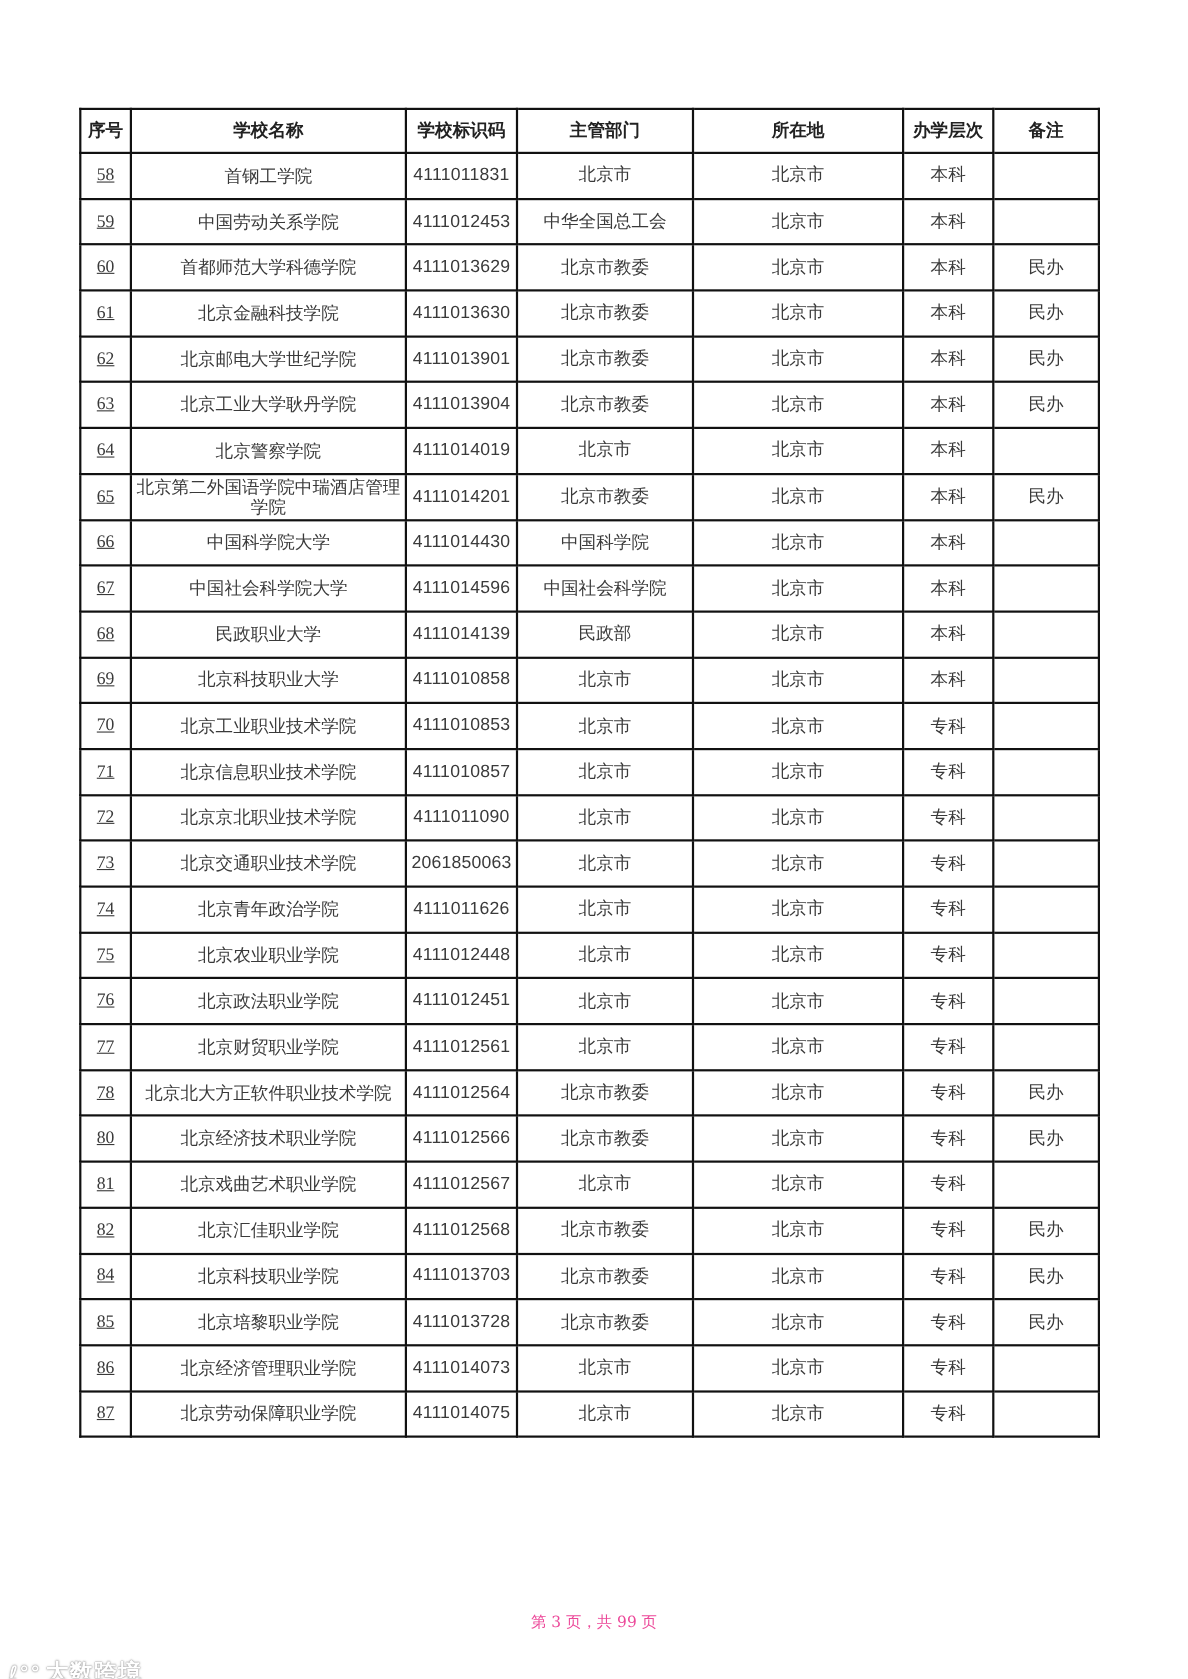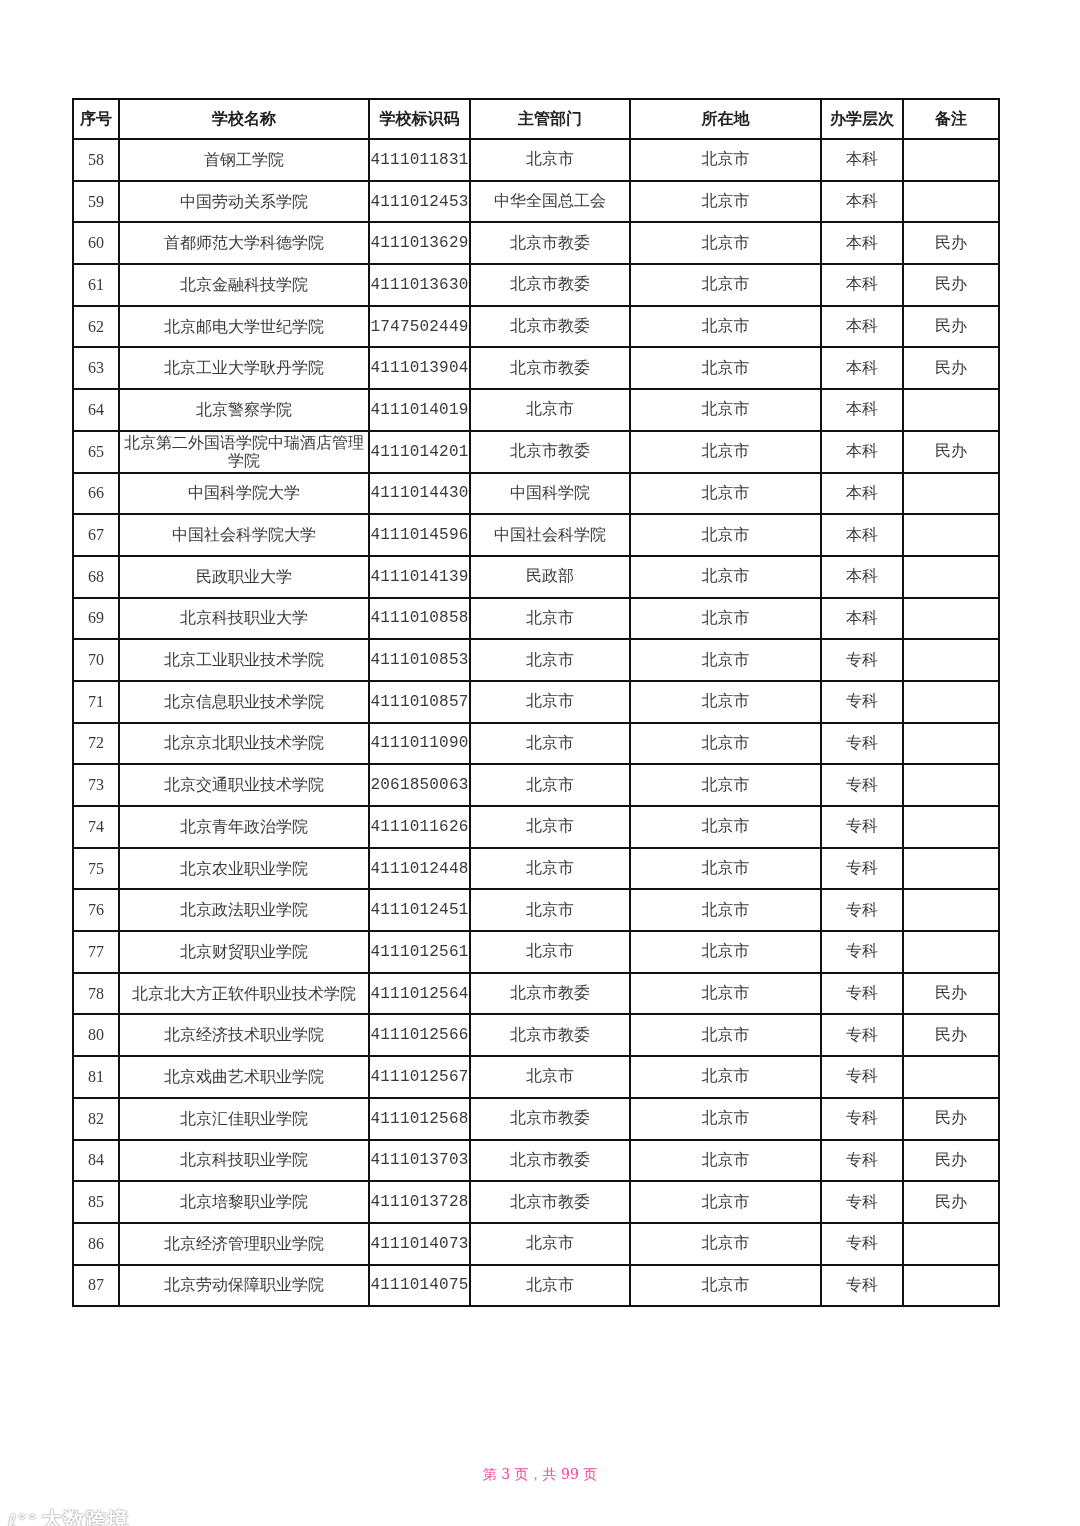--- a/index.html
+++ b/index.html
@@ -6,22 +6,22 @@
   body { width: 1080px; height: 1526px; position: relative; overflow: hidden;
          font-family: "DejaVu Serif", "Liberation Serif", serif; color: #333; }
   .page { position: absolute; left: 0; top: 0; width: 1080px; height: 1526px; background: #fff; }
   table.list { position: absolute; left: 72px; top: 98px; border-collapse: collapse;
                table-layout: fixed; width: 926px; border: 2px solid #111; }
   table.list th, table.list td { border: 2px solid #111; text-align: center; vertical-align: middle;
                padding: 0; font-size: 16px; overflow: hidden; }
   table.list th { height: 38px; font-weight: bold; font-family: "DejaVu Sans", "Liberation Sans", sans-serif; font-size: 16px; color: #222; }
   table.list td { height: 39.7px; color: #3a3a3a; }
   td.name { line-height: 18px; padding: 0 6px; }
-  td.code { font-family: Liberation Mono, monospace; font-size: 17px; letter-spacing: 0.2px; margin-top: 36px; }
-  td.num { font-family: "Liberation Serif", "DejaVu Serif", serif; font-size: 17px; }
+  td.code { font-family: Liberation Sans, sans-serif; font-size: 17px; letter-spacing: 0.2px; margin-top: 36px; }
+  td.num { font-family: "Liberation Serif", "DejaVu Serif", serif; font-size: 17px; text-decoration: underline; }
   .footer { position: absolute; top: 1466px; left: 0; width: 1080px; text-align: center;
             font-size: 14px; color: #ec4899; }
   .watermark { position: absolute; left: 8px; top: 1490px; font-family: "DejaVu Sans", sans-serif;
                font-size: 21px; font-weight: bold; color: #fff;
                text-shadow: 0 0 2px #999, 0 0 1px #777; letter-spacing: 1px; margin-top: 16px; }
   .watermark .logo { font-size: 18px; margin-right: 4px; }
 </style>
 </head>
 <body>
 
@@ -80,21 +80,21 @@
           <td class="name">北京金融科技学院</td>
           <td class="code">4111013630</td>
           <td>北京市教委</td>
           <td>北京市</td>
           <td>本科</td>
           <td>民办</td>
         </tr>
         <tr>
           <td class="num">62</td>
           <td class="name">北京邮电大学世纪学院</td>
-          <td class="code">1747502449</td>
+          <td class="code">4111013901</td>
           <td>北京市教委</td>
           <td>北京市</td>
           <td>本科</td>
           <td>民办</td>
         </tr>
         <tr>
           <td class="num">63</td>
           <td class="name">北京工业大学耿丹学院</td>
           <td class="code">4111013904</td>
           <td>北京市教委</td>

